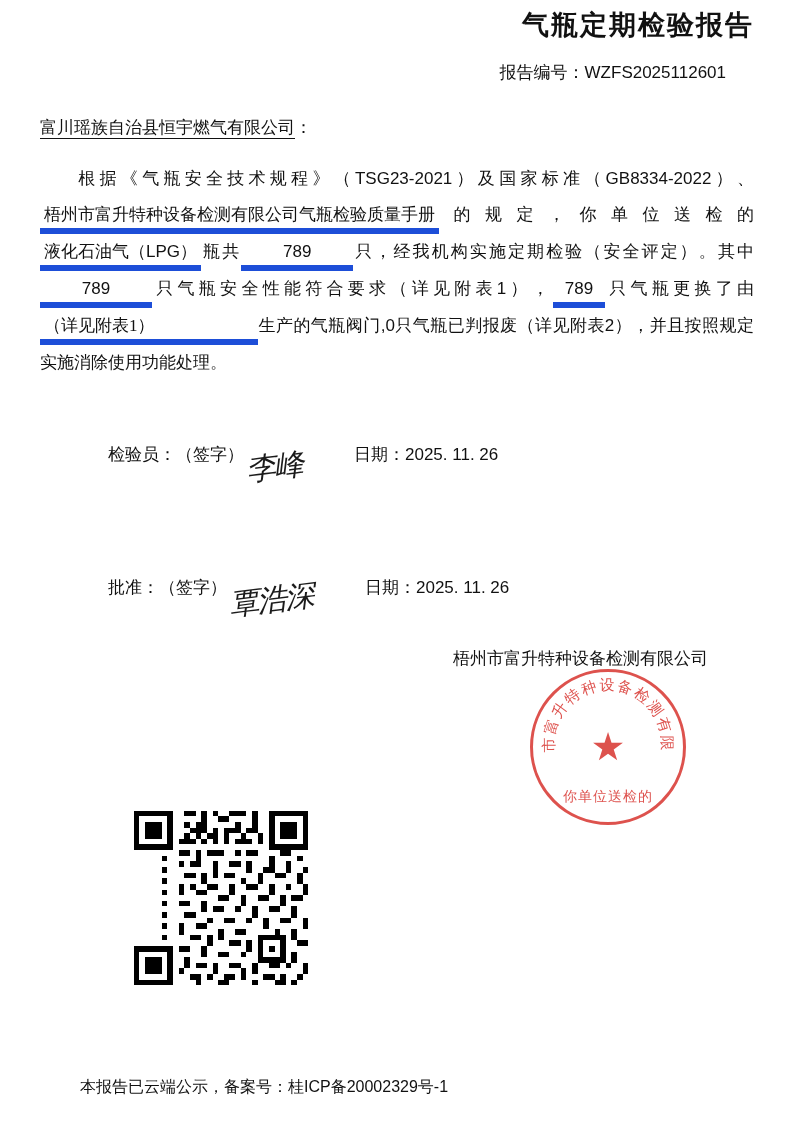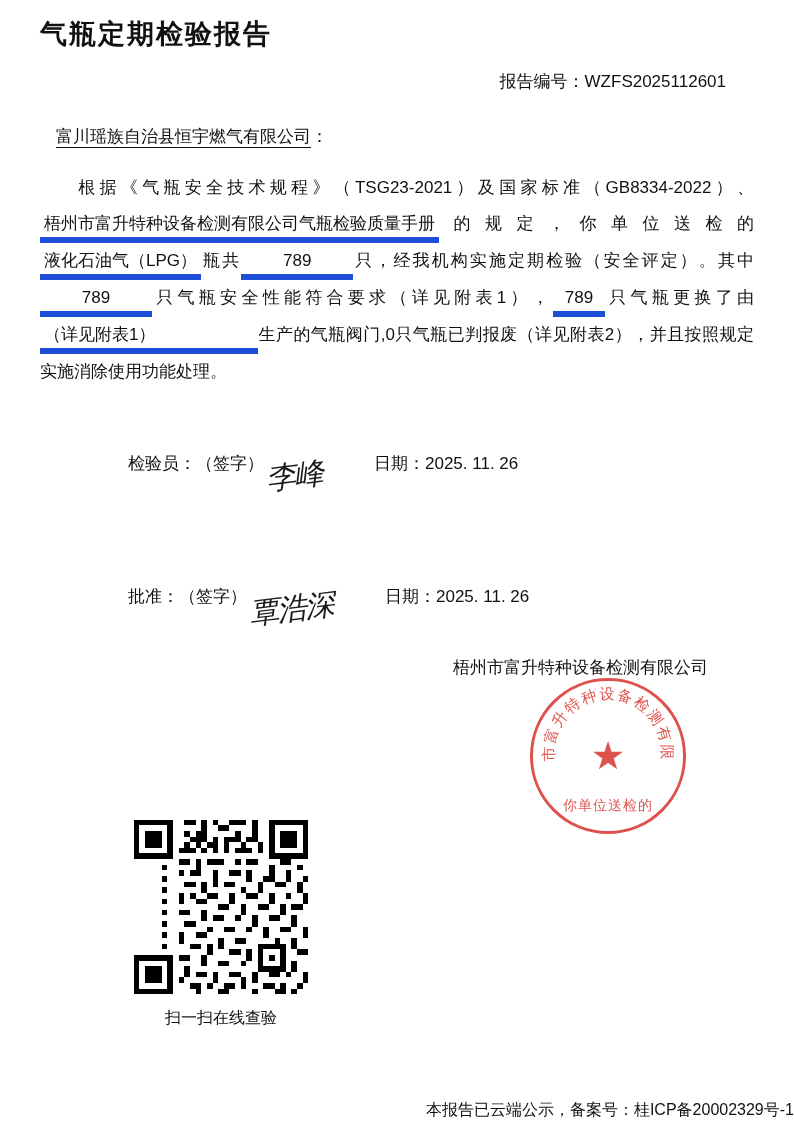--- a/index.html
+++ b/index.html
@@ -18,43 +18,43 @@
   .page {
     position: relative;
     width: 794px;
     height: 1123px;
     box-sizing: border-box;
     padding: 0 40px;
   }
 
   
   .doc-title {
-    text-align: left;
+    text-align: right;
     font-size: 27px;
     font-weight: bold;
     letter-spacing: 2px;
-    margin-top: 16px;
+    margin-top: 7px;
     font-family: "Liberation Sans", "DejaVu Sans", sans-serif;
   }
 
   
   .report-no-row {
     margin-top: 18px;
     text-align: right;
     padding-right: 28px;
     font-size: 17px;
     font-family: "Liberation Sans", "DejaVu Sans", sans-serif;
   }
   .report-no-row .label { letter-spacing: 0px; }
   .report-no-row .value { font-family: "Liberation Sans", "DejaVu Sans", sans-serif; text-align: center; }
 
   
   .addressee {
     margin-top: 32px;
-    margin-left: 16px;
+    margin-left: 0px;
     font-size: 17px;
     font-family: "Liberation Sans", "DejaVu Sans", sans-serif;
   }
   .addressee .company {
     border-bottom: 1px solid #111;
     padding-bottom: 1px;
   }
 
   
   .body-text {
@@ -69,33 +69,33 @@
     border-bottom: 6px solid #1d4ed8;
     display: inline-block;
     text-align: center;
     padding: 0 4px;
     line-height: 26px;
   }
   .ul-mf { min-width: 206px; }
   .ul-gas { min-width: 132px; }
   .ul-num2 { min-width: 104px; }
   .ul-num3 { min-width: 44px; }
-  .ul-valve { min-width: 210px; text-align: left; }
+  .ul-valve { min-width: 210px; text-align: left; font-family: Liberation Serif, serif; }
 
   
   .sig-block {
     position: relative;
     font-size: 17px;
     font-family: "Liberation Sans", "DejaVu Sans", sans-serif;
   }
   .sig-row {
     display: flex;
     align-items: flex-start;
   }
-  .sig-label { margin-left: 88px; }
+  .sig-label { margin-left: 68px; }
   .sig-hand {
     font-family: "Liberation Serif", "DejaVu Serif", serif;
     font-style: italic;
     font-size: 30px;
     color: #1b1b1b;
     transform: rotate(-7deg);
     display: inline-block;
     margin-left: 2px;
     margin-top: 4px;
     letter-spacing: -2px;
@@ -180,25 +180,25 @@
     margin-top: 8px;
     font-size: 16px;
     font-family: "Liberation Sans", "DejaVu Sans", sans-serif;
   }
 
   
   .footer {
     position: absolute;
     left: 0;
     right: 0;
-    bottom: 18px;
-    text-align: right;
+    bottom: 32px;
+    text-align: left;
     font-size: 16px;
     font-family: "Liberation Sans", "DejaVu Sans", sans-serif;
-    padding-left: 60px;
+    padding-left: 80px;
   }
 </style>
 </head>
 <body>
 
 <div class="page">
 
   <div class="doc-title">气瓶定期检验报告</div>
 
   <div class="report-no-row">
@@ -396,18 +396,17 @@
           <rect x="27" y="30" width="1" height="1"></rect>
             <rect x="30" y="30" width="1" height="1"></rect>
           <rect x="12" y="31" width="1" height="1"></rect>
             <rect x="16" y="31" width="2" height="1"></rect>
           <rect x="22" y="31" width="1" height="1"></rect>
             <rect x="26" y="31" width="2" height="1"></rect>
           <rect x="29" y="31" width="1" height="1"></rect>
         </g>
       </svg>
     </div>
-    <div class="qr-caption">扫一扫在线查验</div>
   </div>
 
   <div class="footer">本报告已云端公示，备案号：桂ICP备20002329号-1</div>
 
 </div>
 
 </body></html>

